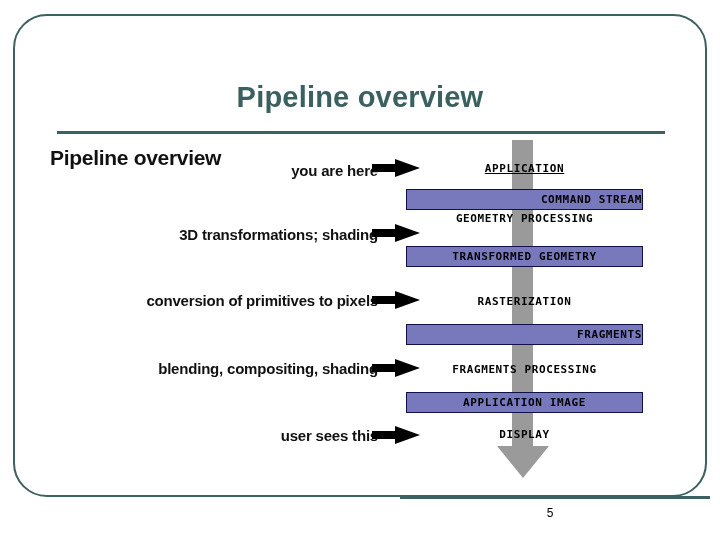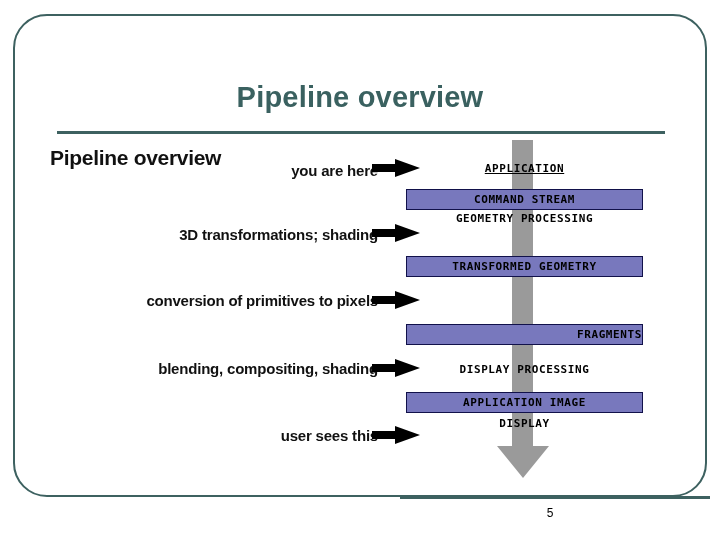--- a/index.html
+++ b/index.html
@@ -235,39 +235,40 @@
   </div>
 
   <div class="annot" style="top:287px;">user sees this</div>
   <div class="black-arrow" style="top:286px;">
     <span class="tail"></span>
     <span class="head"></span>
   </div>
 
   <div class="stage-label" style="top:22px;text-decoration:underline;">APPLICATION</div>
 
-  <div class="data-box" style="top:49px;">
+  <div class="data-box" style="top:49px;justify-content:flex-end;">
     <span class="box-label">COMMAND STREAM</span>
   </div>
 
   <div class="stage-label" style="top:72px;">GEOMETRY PROCESSING</div>
 
-  <div class="data-box" style="top:116px;justify-content:center;">
+  <div class="data-box" style="top:106px;justify-content:center;">
     <span class="box-label">TRANSFORMED GEOMETRY</span>
   </div>
 
+  <div class="stage-label" style="top:155px;">RASTERIZATION</div>
 
   <div class="data-box" style="top:184px;justify-content:flex-end;">
     <span class="box-label">FRAGMENTS</span>
   </div>
 
-  <div class="stage-label" style="top:223px;">DISPLAY PROCESSING</div>
+  <div class="stage-label" style="top:223px;">FRAGMENTS PROCESSING</div>
 
   <div class="data-box" style="top:252px;">
     <span class="box-label">APPLICATION IMAGE</span>
   </div>
 
-  <div class="stage-label" style="top:277px;">DISPLAY</div>
+  <div class="stage-label" style="top:288px;">DISPLAY</div>
 
 </div>
 
 <div id="footer-rule"></div>
 <div id="page-number">5</div>
 
 </body></html>

